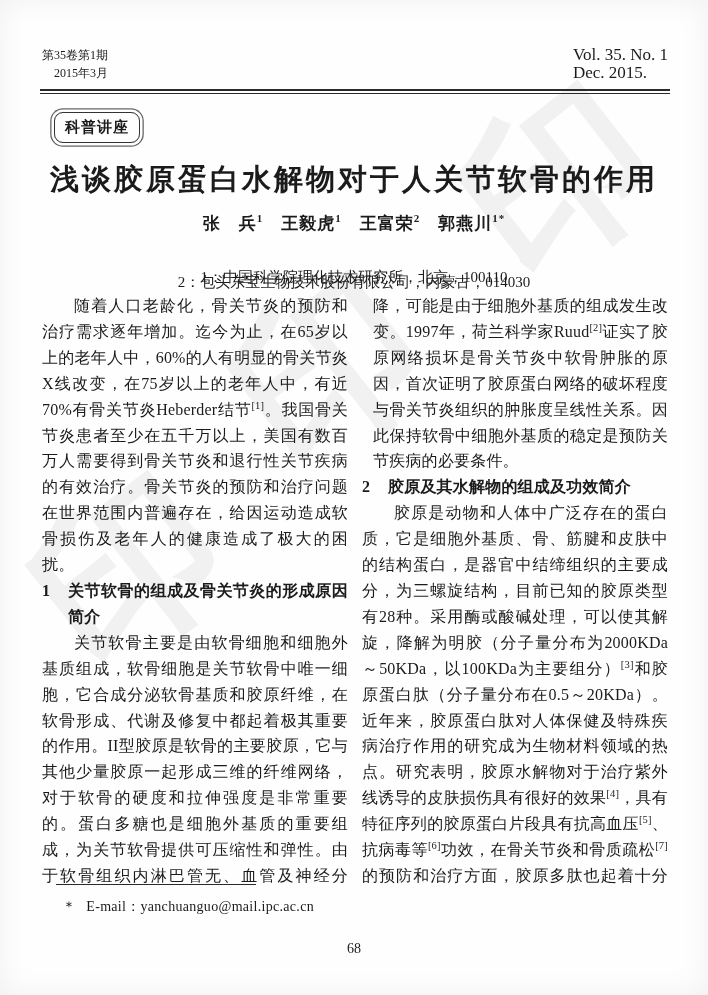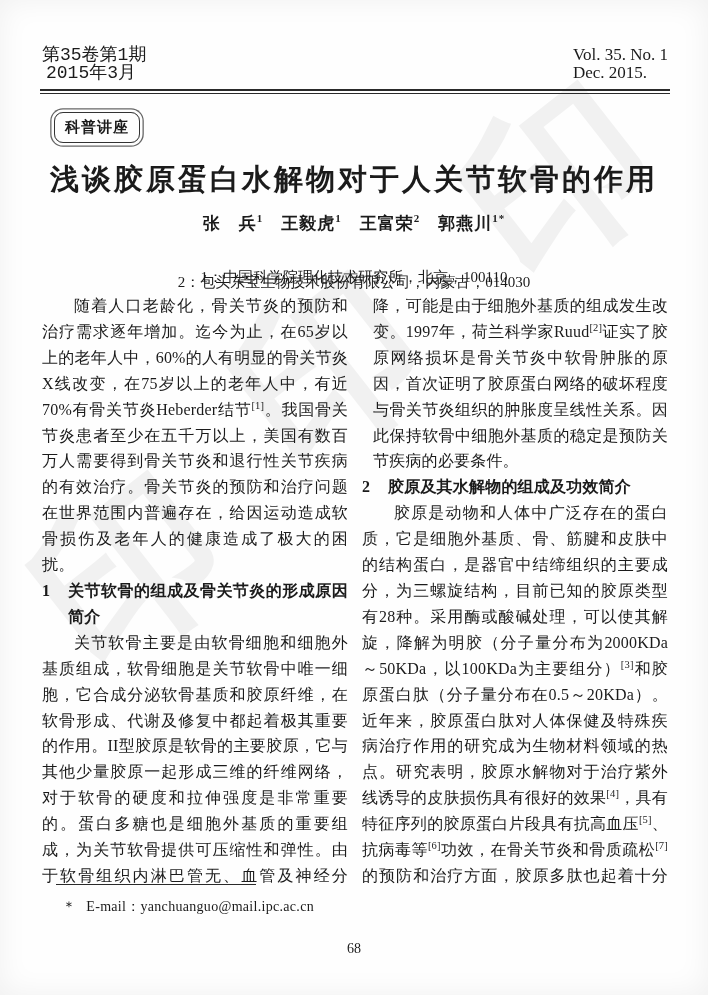--- a/index.html
+++ b/index.html
@@ -27,21 +27,21 @@
   .wm2{left:240px;top:250px;}
   .wm3{left:40px;top:450px;}
 
   .content{position:relative;z-index:1;}
 
   
   .jheader{
     position:absolute;top:46px;left:42px;right:40px;
     display:flex;justify-content:space-between;align-items:flex-start;
   }
-  .jh-left{font-size:18px;line-height:18px;text-align:left;white-space:nowrap;font-family:Liberation Mono, monospace;}
+  .jh-left{font-size:12px;line-height:18px;text-align:right;white-space:nowrap;}
   .jh-left .l2{padding-left:4px;}
   .jh-center{text-align:center;flex:1;}
   .jh-cn{font-size:17px;font-weight:bold;letter-spacing:7px;line-height:20px;}
   .jh-en{font-size:13.5px;line-height:17px;}
   .jh-right{font-size:17px;line-height:18px;text-align:left;white-space:nowrap;}
   .header-rule{
     position:absolute;left:40px;right:38px;top:89px;
     height:2px;border-top:2px solid #2a2a2a;border-bottom:1px solid #2a2a2a;
   }
 

